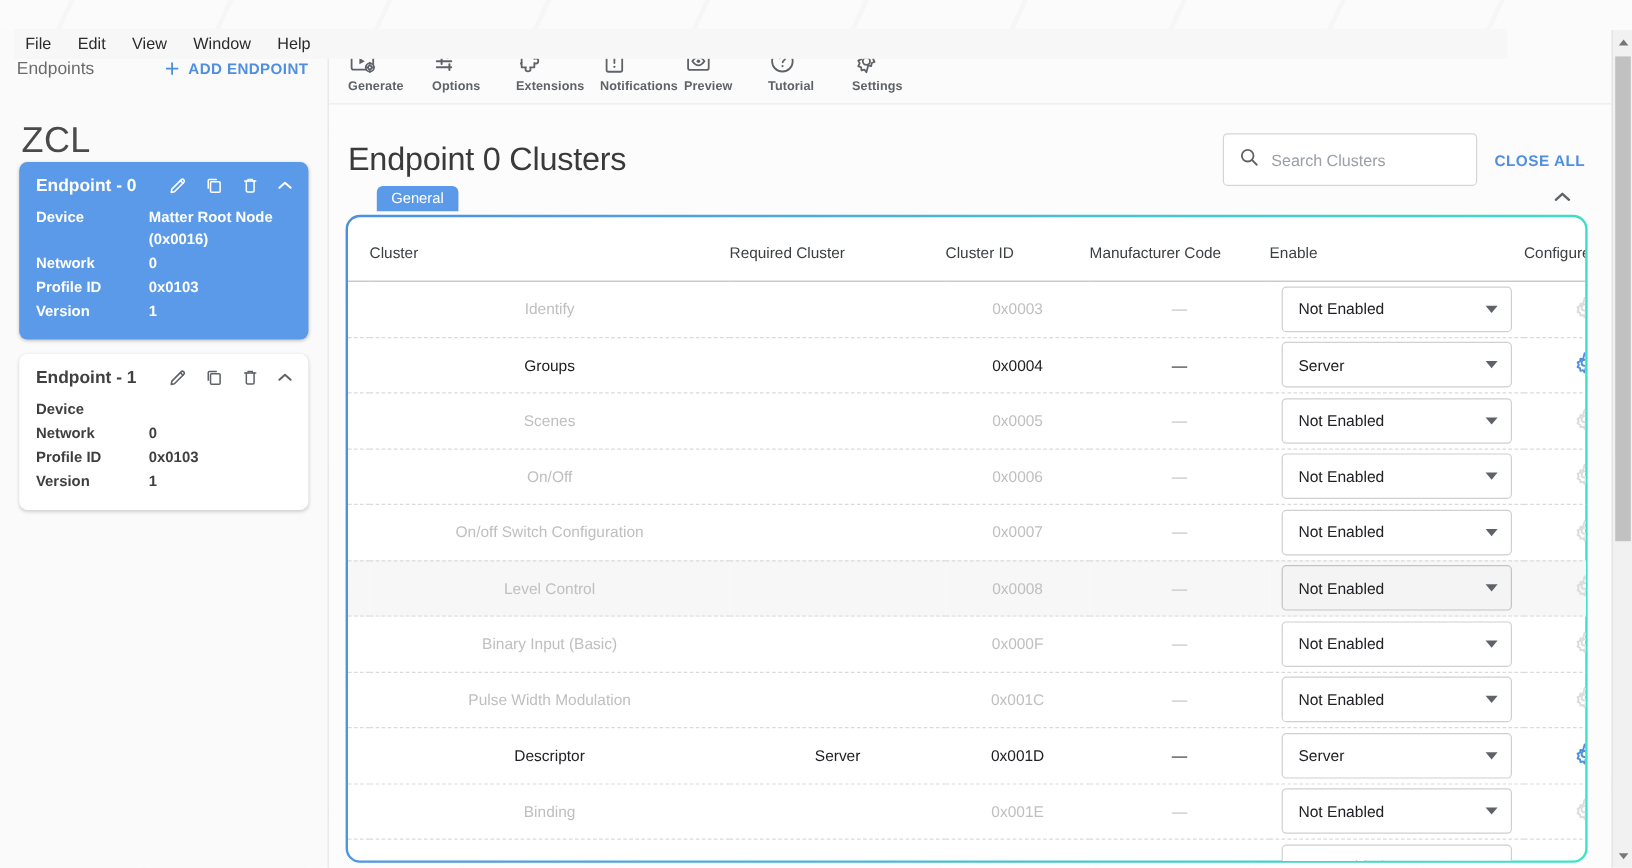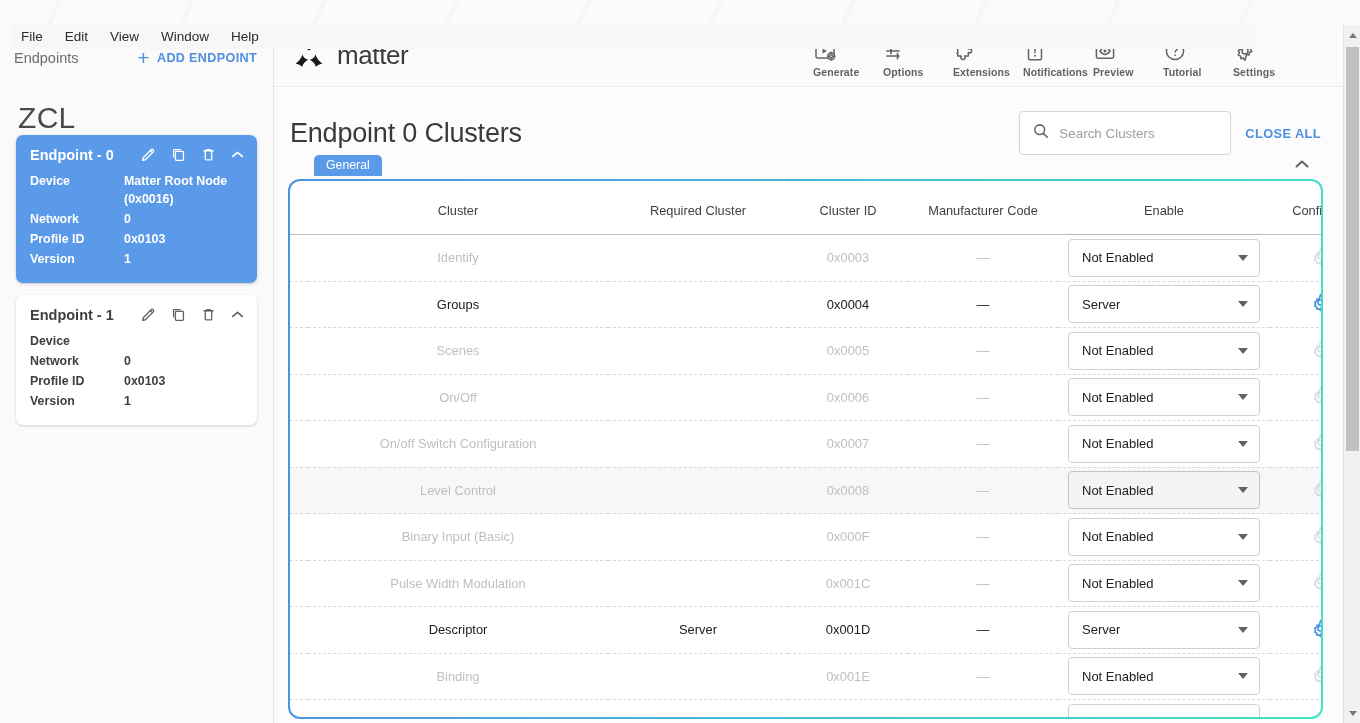--- a/index.html
+++ b/index.html
@@ -169,21 +169,21 @@
   
   #table-scroll::-webkit-scrollbar { width: 11px; }
   #table-scroll::-webkit-scrollbar-track { background: #fff; }
   #table-scroll::-webkit-scrollbar-thumb {
     background: #d3d3d3; border-radius: 6px; border: 2px solid #fff;
   }
 
   table.clusters { width: 100%; border-collapse: collapse; table-layout: fixed; }
   table.clusters th {
     font-size: 12.8px; font-weight: 400; color: #3c4043;
-    padding: 22px 0 16px 0; text-align: center;
+    padding: 22px 0 16px 0; text-align: left;
     border-bottom: 1px solid #bdbdbd;
   }
   th.c-blank { width: 18px; }
   th.c-cluster { width: 300px; }
   th.c-req { width: 180px; }
   th.c-id { width: 120px; }
   th.c-mfg { width: 150px; }
   th.c-enable { width: 212px; }
   th.c-cfg { width: 100px; }
 
@@ -348,32 +348,20 @@
       <span class="ep-val">1</span>
     </div>
         </div>
       </div>
     </div>
 </div>
 
 <div id="main">
 
   <div id="topbar">
-    <div id="logo-wrap">
-      <span>
-        <svg width="34" height="30" viewBox="0 0 34 30">
-          <g fill="#1a1a1a">
-            <path d="M17 1.5 L17 9.5 M13.4 6.4 L17 10.2 L20.6 6.4" stroke="#1a1a1a" stroke-width="2.4" fill="none" stroke-linecap="round" stroke-linejoin="round"></path>
-            <path d="M3.5 24.5 C7 22.5 9.5 19 10.5 15.5 C11.2 18.2 13.4 20.2 16.2 20.8 C13.2 22.2 11 24.8 10.2 27.8 C8.6 26.2 6.2 25 3.5 24.5 Z"></path>
-            <path d="M30.5 24.5 C27 22.5 24.5 19 23.5 15.5 C22.8 18.2 20.6 20.2 17.8 20.8 C20.8 22.2 23 24.8 23.8 27.8 C25.4 26.2 27.8 25 30.5 24.5 Z"></path>
-          </g>
-        </svg>
-      </span>
-      <span id="logo-text">matter</span>
-    </div>
 
     <div id="toolbar">
 
       <div class="tool">
         <span>
           <svg width="24" height="24" viewBox="0 0 24 24" fill="none" stroke="#5f6368" stroke-width="1.5">
             <rect x="3" y="5" width="18" height="14" rx="1.6"></rect>
             <path d="M9.5 9.4 L14 12 L9.5 14.6 Z" fill="#5f6368" stroke="none"></path>
             <circle cx="18.2" cy="17.2" r="3.4" fill="#fbfbfb"></circle>
             <circle cx="18.2" cy="17.2" r="1.5"></circle>

